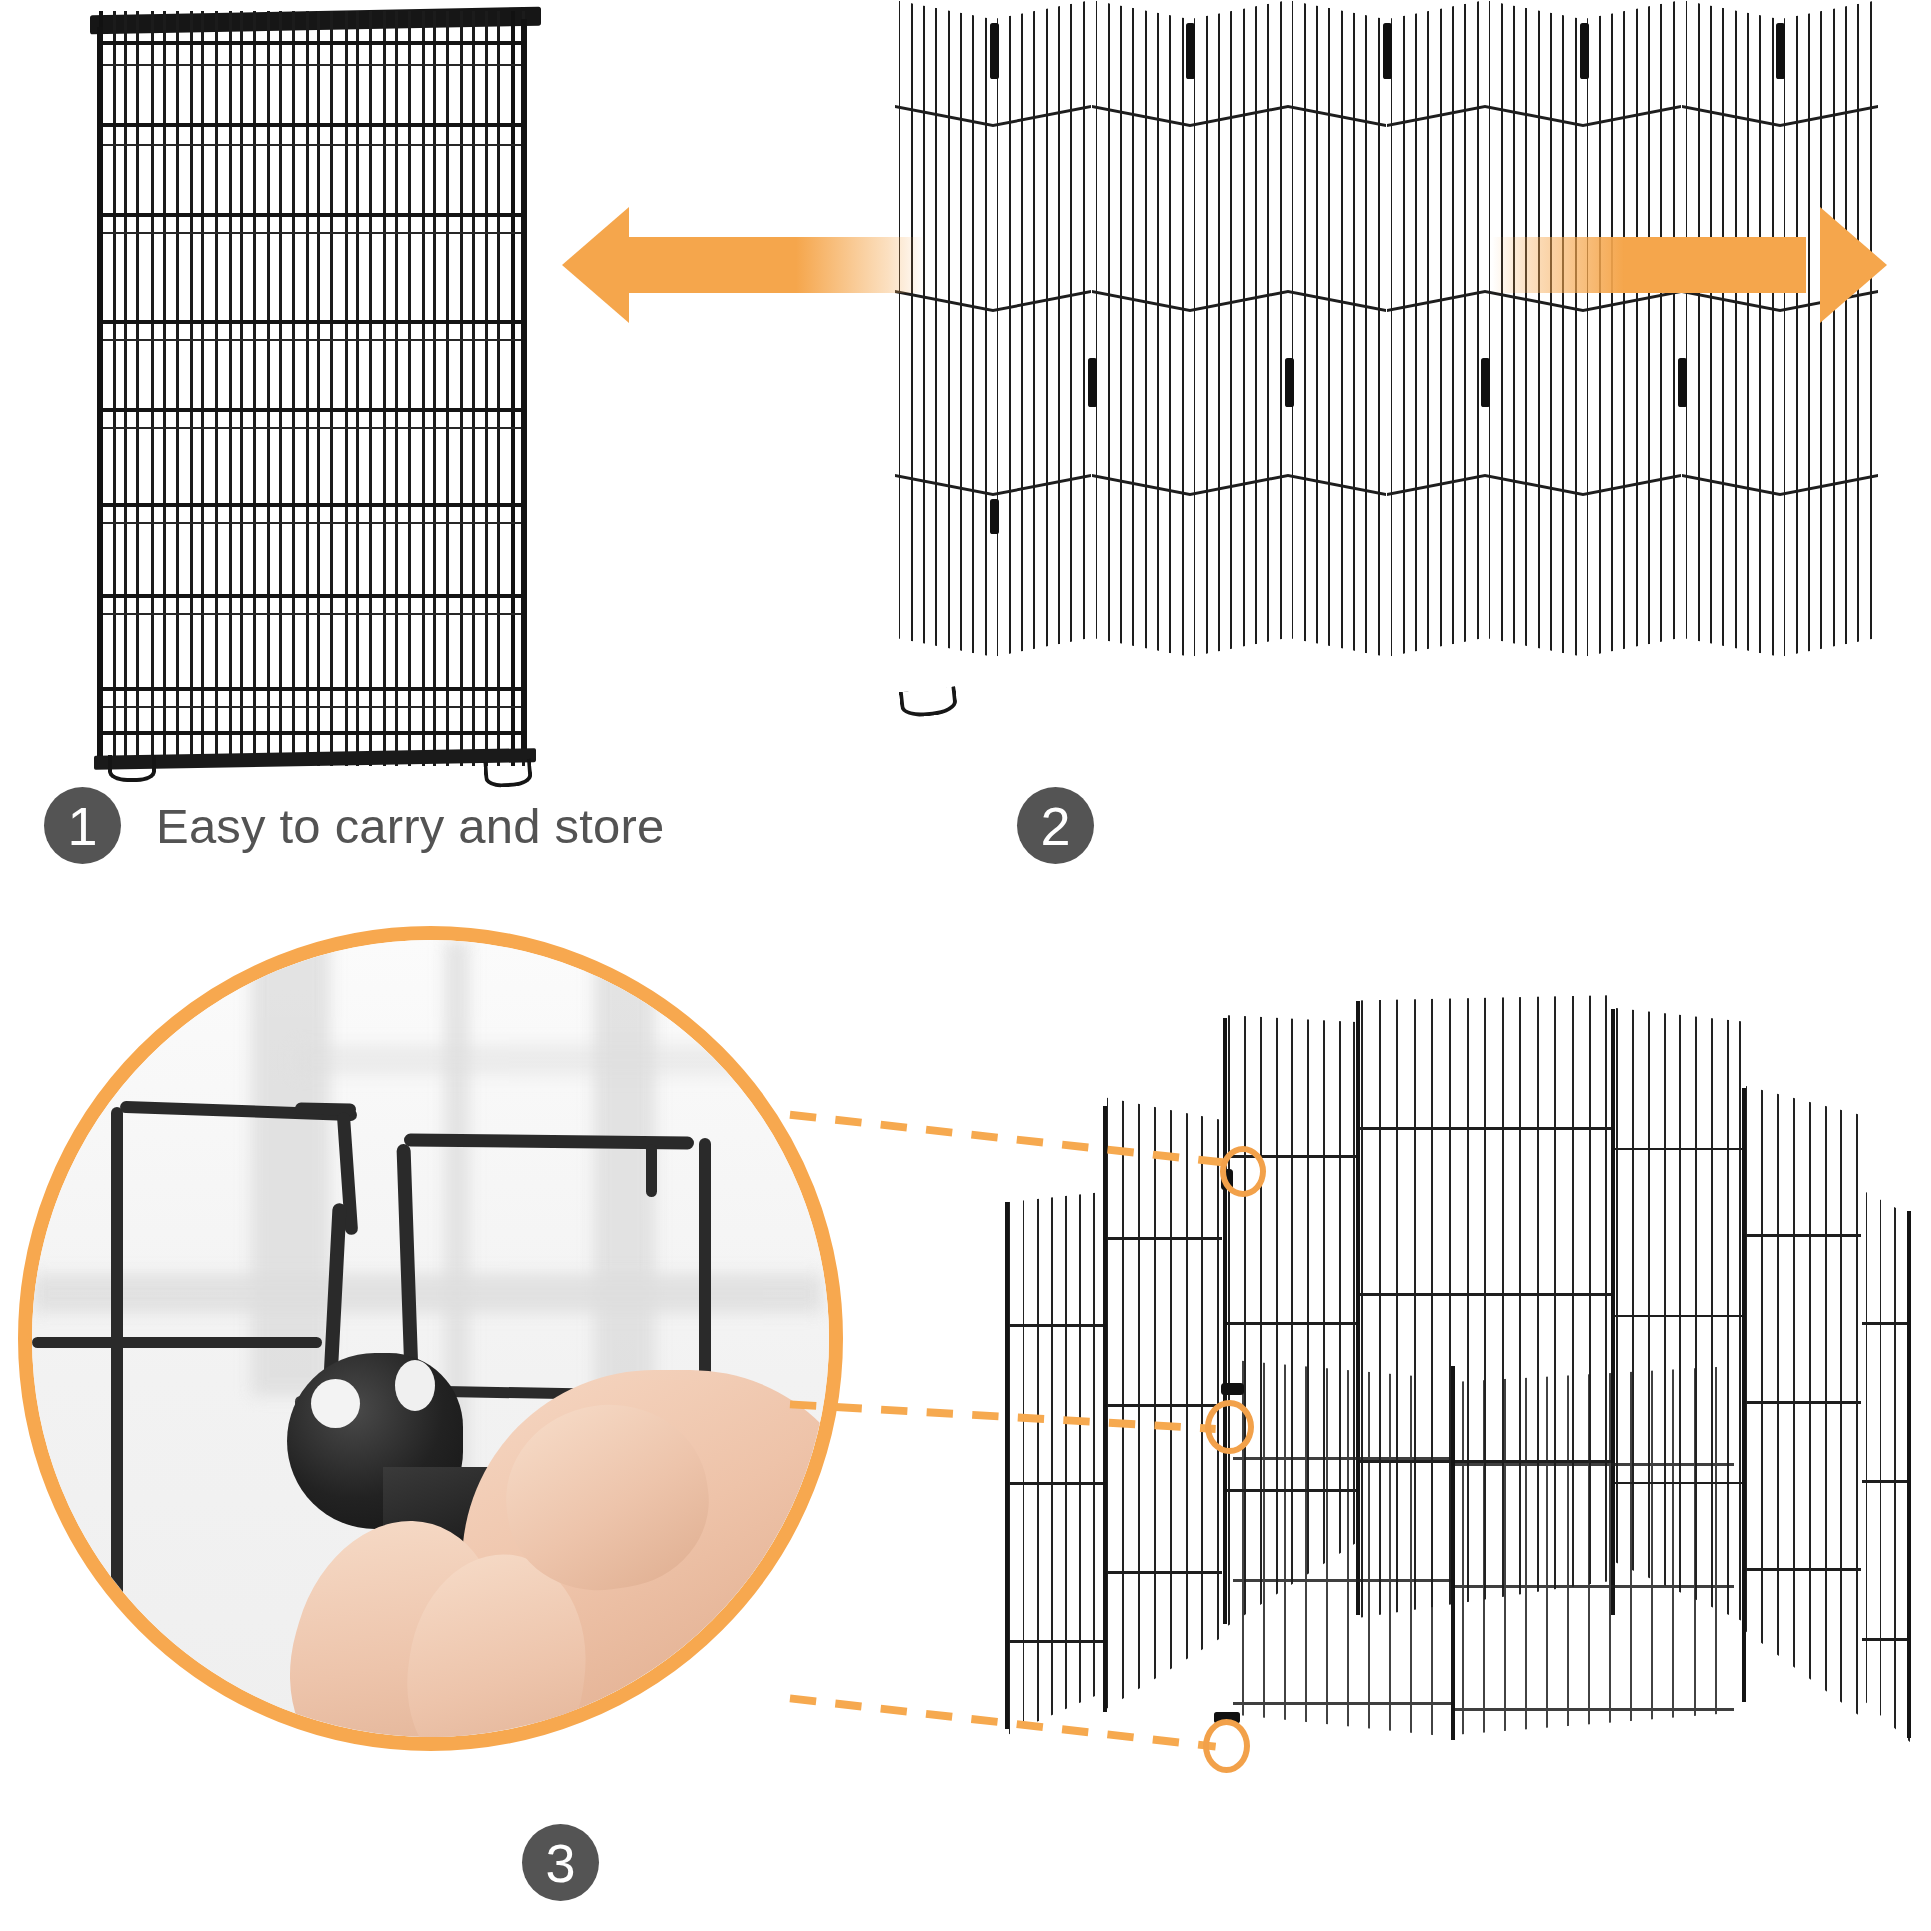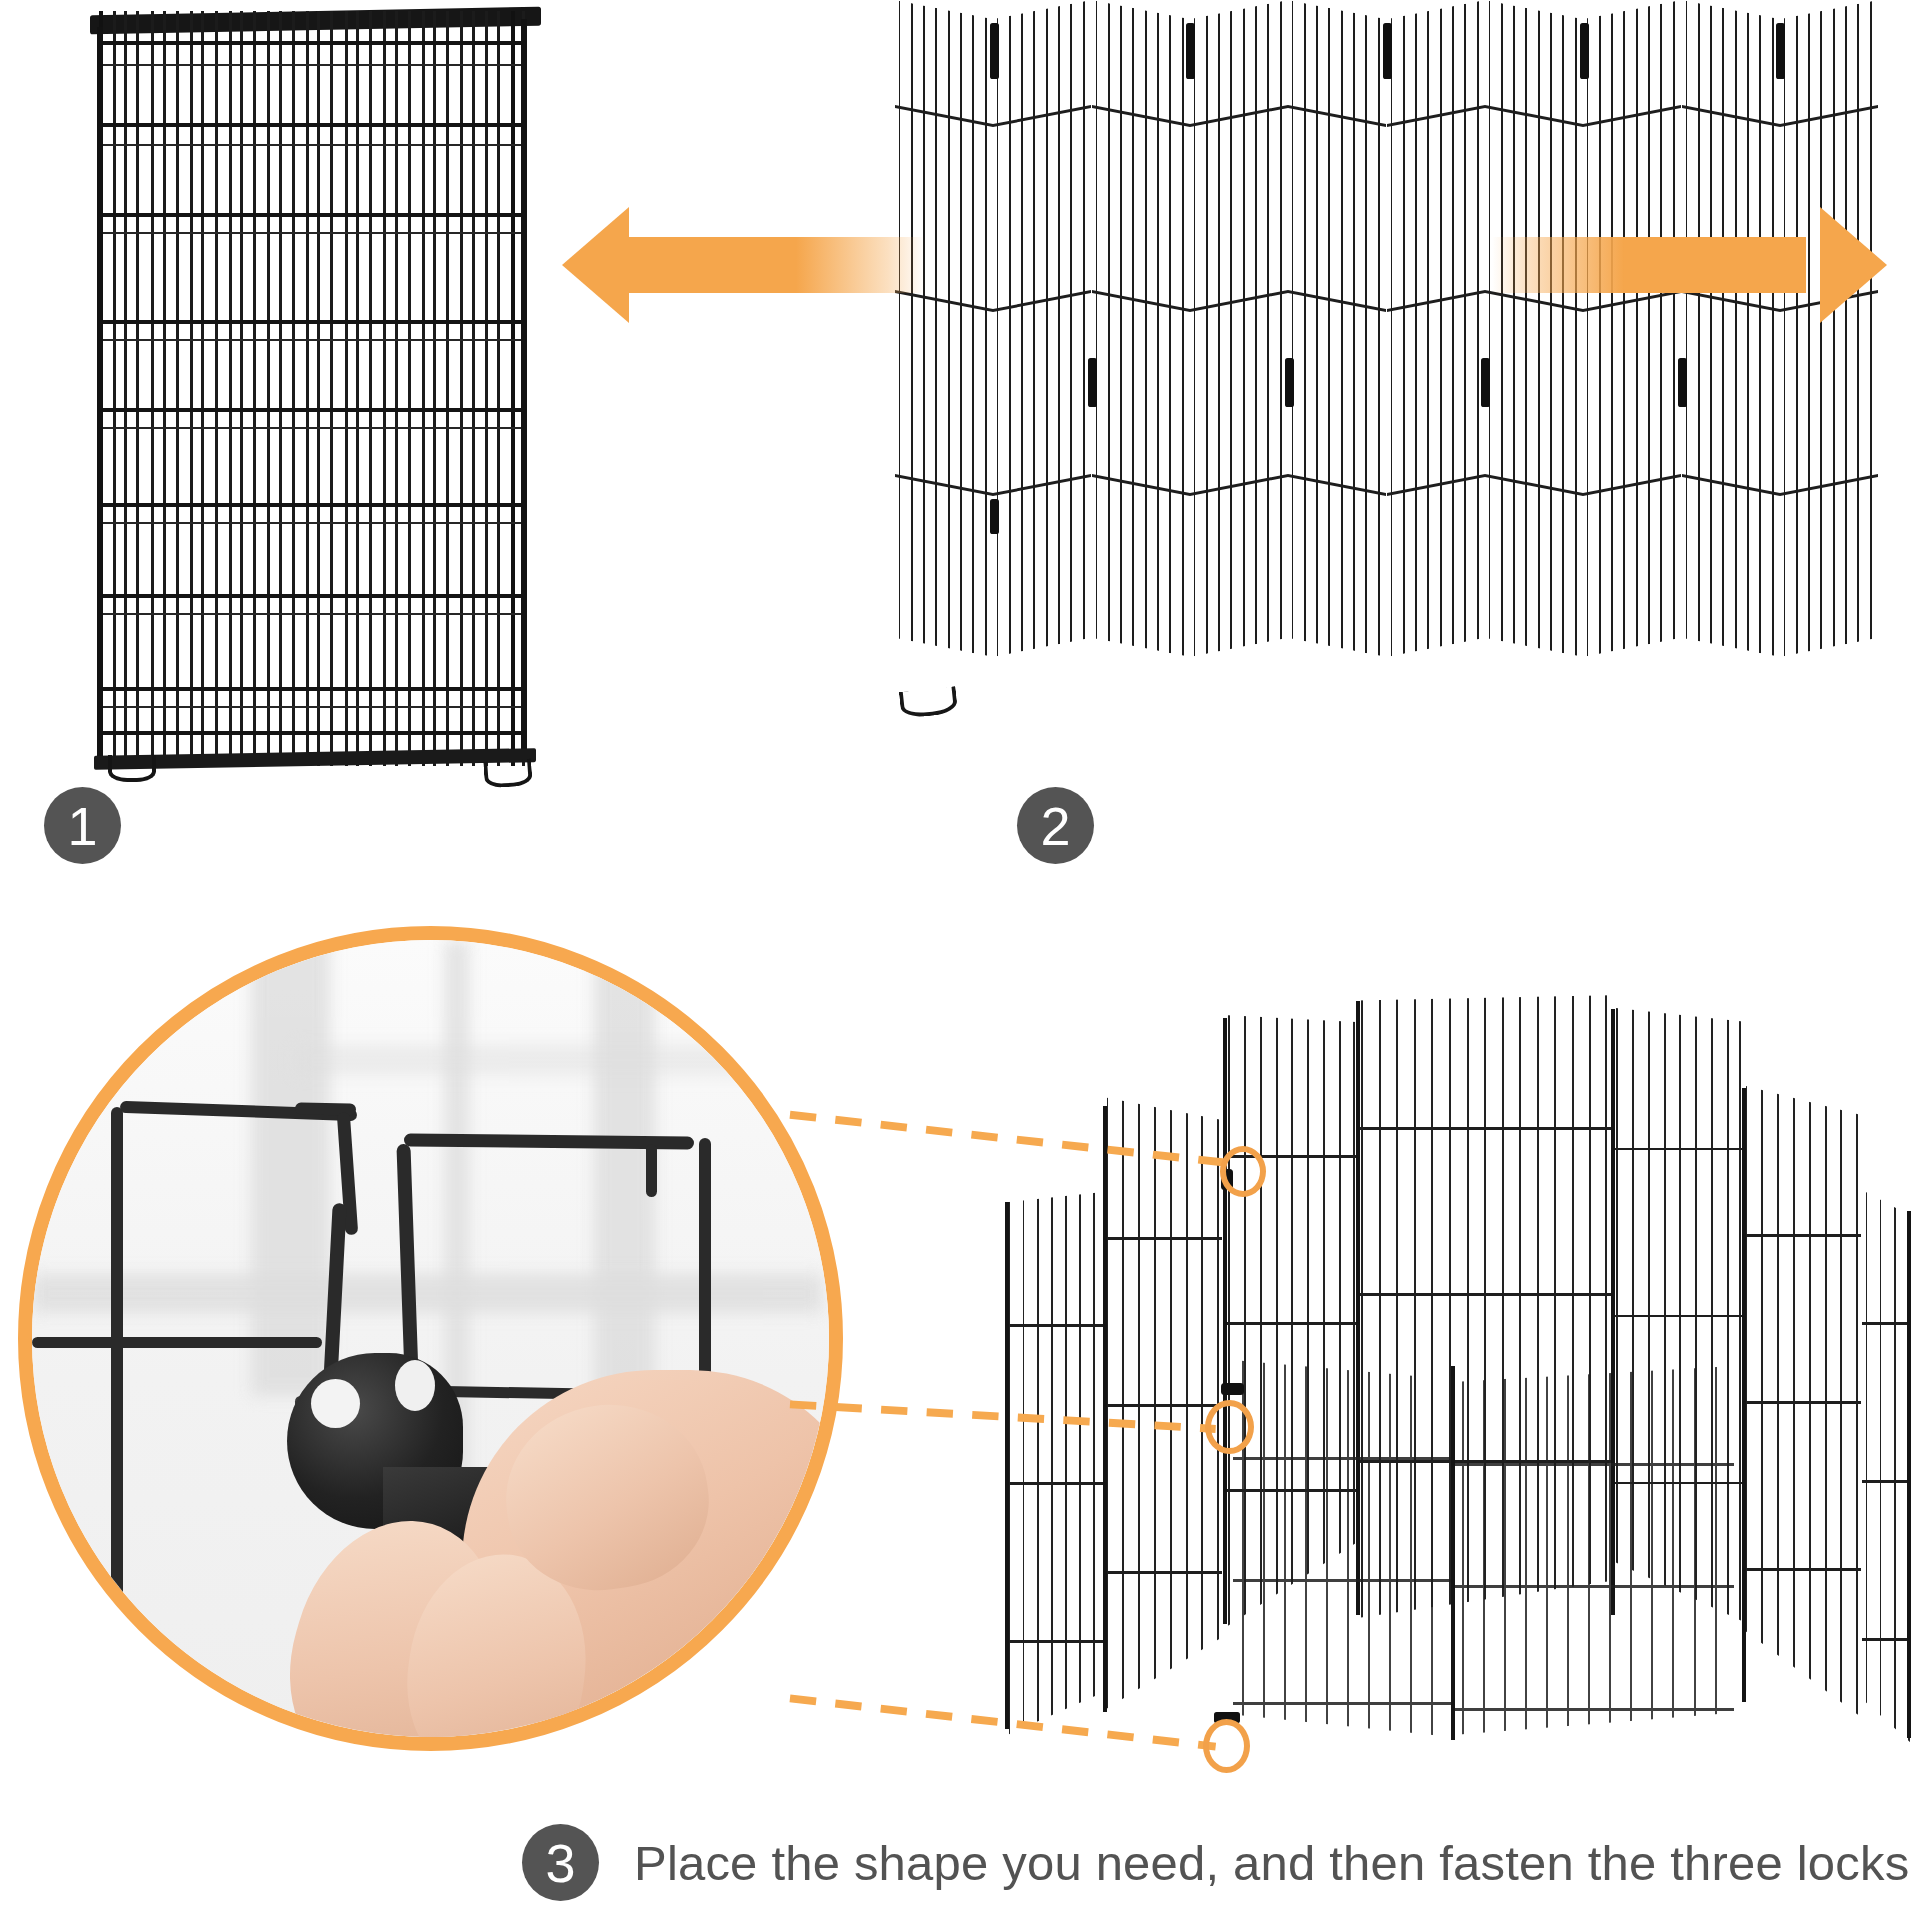--- a/index.html
+++ b/index.html
@@ -156,20 +156,21 @@
 
       <div class="botcap"></div>
 
       <div class="foot" style="left:10.5px;bottom:-16px"></div>
       <div class="foot" style="right:-5.3px;bottom:-21px;transform:rotate(-4deg)"></div>
     </div>
   </div>
 
   <div class="caption" style="left:44px;top:787px;">
     <div class="badge">1</div>
+    <div class="cap-text">Easy to carry and store</div>
   </div>
 
   <div class="fig2">
 
     <div class="zig" style="left:0px;width:98px;top:12.3px;bottom:105px;transform:skewY(11deg);transform-origin:right top;">
       <div class="zwire" style="left:3.5px"></div>
         <div class="zwire" style="left:16px"></div>
       <div class="zwire" style="left:28px"></div>
         <div class="zwire" style="left:40px"></div>
       <div class="zwire" style="left:53px"></div>
@@ -531,17 +532,16 @@
     <line x1="900" y1="1600" x2="1385" y2="1628" stroke="#F6A94F" stroke-width="9" stroke-dasharray="30 22" stroke-linecap="butt"></line>
     <line x1="900" y1="1935" x2="1385" y2="1990" stroke="#F6A94F" stroke-width="9" stroke-dasharray="30 22" stroke-linecap="butt"></line>
   </svg>
 
   <div class="marker" style="left:1220px;top:1146px;width:46px;height:51px;"></div>
   <div class="marker" style="left:1205px;top:1400px;width:49px;height:54px;"></div>
   <div class="marker" style="left:1203px;top:1719px;width:47px;height:54px;"></div>
 
   <div class="caption" style="left:522px;top:1824px;">
     <div class="badge">3</div>
-    <div class="cap-text">Place the shape you need, and then fasten the three locks</div>
   </div>
 
 </div>
 
 
 </body></html>

